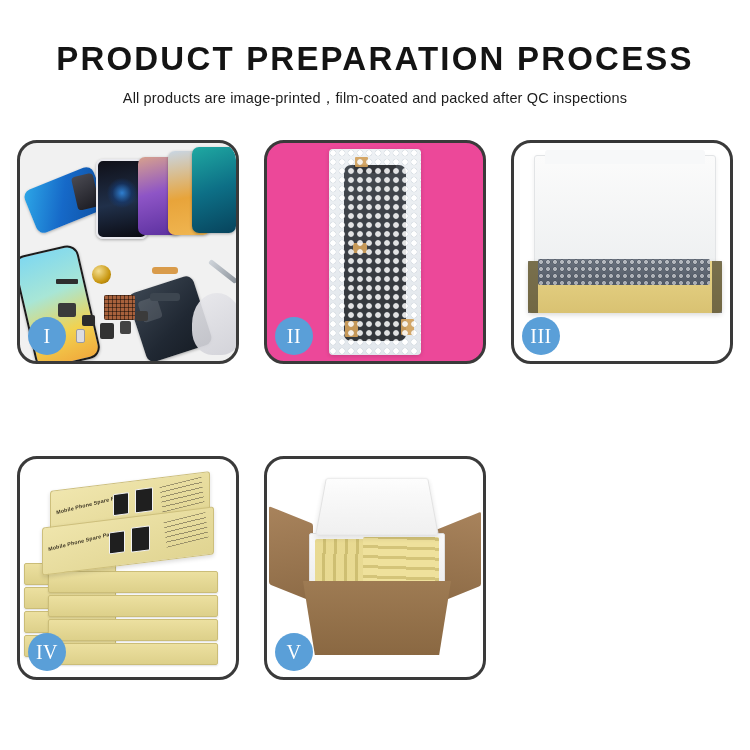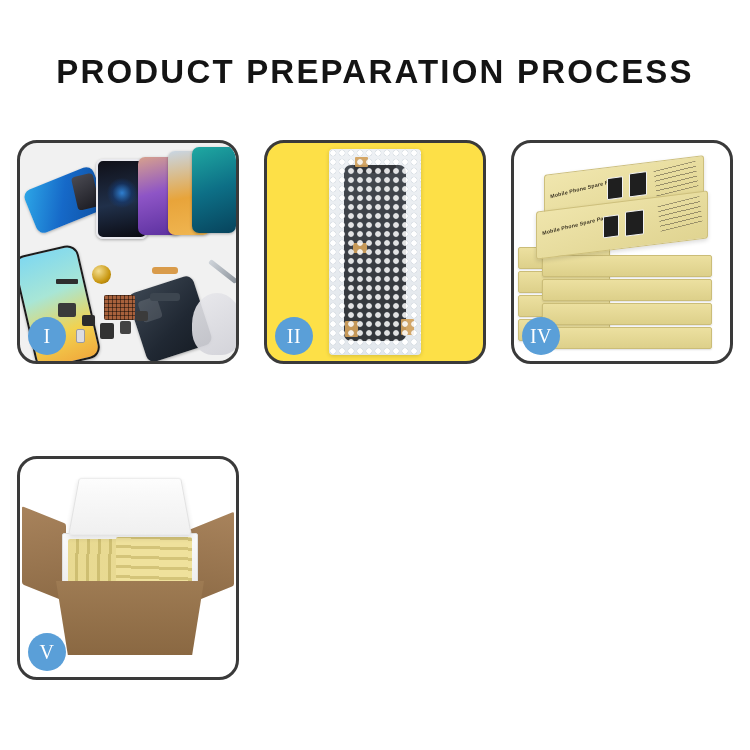--- a/index.html
+++ b/index.html
@@ -17,21 +17,20 @@
   
   .header { padding-top: 40px; text-align: center; }
 
   .main-title {
     font-size: 33px;
     font-weight: 700;
     letter-spacing: 2.2px;
     color: #141414;
     font-family: "Liberation Sans", sans-serif;
     line-height: 1.15;
-    margin-top: 13px;
   }
 
   .sub-title {
     margin-top: 11px;
     font-size: 14.5px;
     font-weight: 400;
     color: #1c1c1c;
     letter-spacing: 0.15px;
   }
 
@@ -167,21 +166,21 @@
     position:absolute; left:186px; top:126px; width:34px; height:5px;
     background:linear-gradient(90deg,#cfd4da,#8d949c); transform:rotate(38deg); border-radius:2px;
   }
   .hand {
     position:absolute; right:-6px; top:150px; width:50px; height:62px;
     background:linear-gradient(150deg,#e8e8ec,#cfcfd6); border-radius:50% 50% 40% 40%;
     opacity:.9;
   }
 
   
-  .p2 { background: #fde047; }
+  .p2 { background: #ec4899; }
   .bubble-bag {
     position:absolute; left:50%; top:6px; margin-left:-46px;
     width: 92px; height: 206px;
     background:
       radial-gradient(circle at 4px 4px, rgba(255,255,255,.95) 2.4px, rgba(198,206,214,.55) 3.1px, transparent 3.6px) 0 0/9px 9px,
       linear-gradient(180deg,#eef1f4,#e2e7ec);
     border-radius: 4px;
     box-shadow: 0 1px 4px rgba(0,0,0,.16);
   }
   .screen-in {
@@ -352,20 +351,21 @@
     background: rgba(0,0,0,.12); border-radius:1px;
   }
 </style>
 </head>
 <body>
 
 <div class="page">
 
   <div class="header">
     <div class="main-title">PRODUCT PREPARATION PROCESS</div>
+    <div class="sub-title">All products are image-printed，film-coated and packed after QC inspections</div>
   </div>
 
   <div class="grid">
 
     <div class="panel p1">
       <div class="panel-stage">
         <div class="phone ph-blue"></div>
         <div class="phone ph-black"></div>
         <div class="phone ph-purple"></div>
         <div class="phone ph-mid"></div>
@@ -396,20 +396,30 @@
           <div class="tape tape-a"></div>
           <div class="tape tape-b"></div>
           <div class="tape tape-c"></div>
           <div class="tape tape-d"></div>
           <div class="bubble-overlay"></div>
         </div>
       </div>
       <div class="badge">II</div>
     </div>
 
+    <div class="panel p3">
+      <div class="panel-stage">
+        <div class="foam-lid"></div>
+        <div class="box3-body"></div>
+        <div class="box3-inner"></div>
+        <div class="box3-lipL"></div>
+        <div class="box3-lipR"></div>
+      </div>
+      <div class="badge">III</div>
+    </div>
 
     <div class="panel p4">
       <div class="panel-stage">
         <div class="sbox slab stackA" style="top:104px; width:92px;"></div>
         <div class="sbox slab stackA" style="top:128px; width:92px;"></div>
         <div class="sbox slab stackA" style="top:152px; width:92px;"></div>
         <div class="sbox slab stackA" style="top:176px; width:92px;"></div>
 
         <div class="sbox slab stackB" style="top:112px; width:170px;"></div>
         <div class="sbox slab stackB" style="top:136px; width:170px;"></div>

